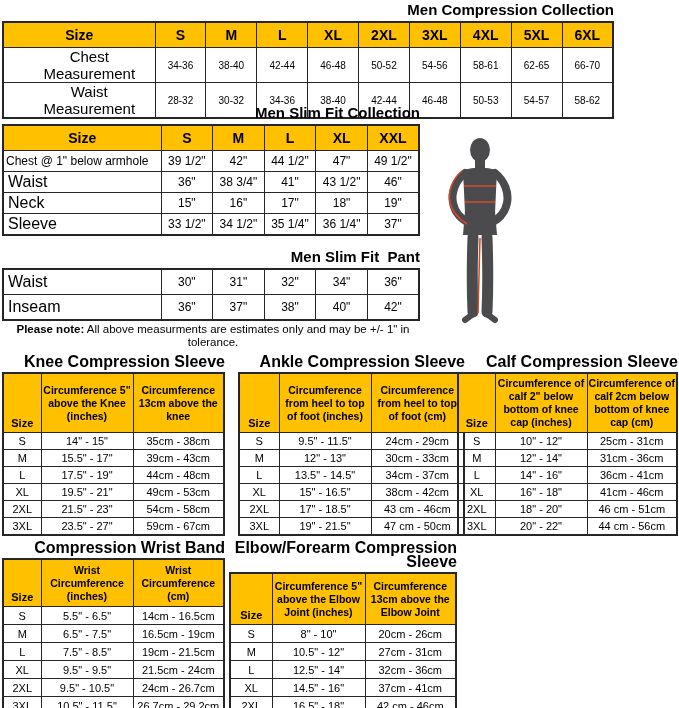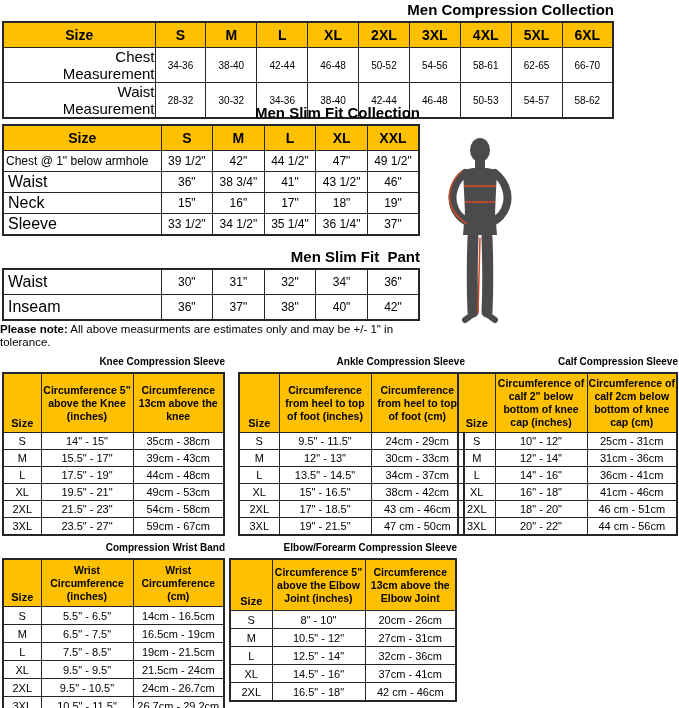--- a/index.html
+++ b/index.html
@@ -2,43 +2,43 @@
 <html style="--accent: #FFC000; --bc: #262626; --fig-body: #4b4b4e; --fig-line: #cf4a28;"><head>
 <meta charset="utf-8">
 <style>
   :root{ --accent:#FFC000; --bc:#262626; --fig-body:#4b4b4e; --fig-line:#cf4a28; }
   html,body{margin:0;padding:0}
   body{font-family:"Liberation Sans",sans-serif;color:#0d0d0d;background:#fff}
   #canvas{position:relative;width:679px;height:708px;background:#fff;overflow:hidden}
   .abs{position:absolute}
   .title{font-weight:bold;text-align:right;white-space:pre-wrap;color:#000}
   .t-lg{font-size:15px;line-height:17px;margin-bottom:3px}
-  .t-sm{font-size:10px;line-height:14px;margin-bottom:3px}
+  .t-sm{font-size:16px;line-height:14px;margin-bottom:3px}
   table{border-collapse:collapse;width:100%;table-layout:fixed;border:2px solid var(--bc)}
   td,th{border:1px solid var(--bc);text-align:center;padding:0;overflow:hidden;color:#000}
   .hdr th{background:var(--accent);font-weight:bold}
   
   .t1 th{height:24px;font-size:14px}
   .t1 td{height:22px;font-size:10px}
-  .t1 td.lbl{font-size:15px;text-align:right;padding-left:20px}
+  .t1 td.lbl{font-size:15px;text-align:center;padding-left:20px}
   .t2 th{height:24px;font-size:14px}
   .t2 td{height:20px;font-size:12px}
   .t2 td.lbl{font-size:16px;text-align:left;padding-left:4px}
   .t2 td.lblsm{font-size:12px;text-align:left;padding-left:2px}
   .t3 td{height:24px;font-size:12px}
   .t3 td.lbl{font-size:16px;text-align:left;padding-left:4px}
   
   .st th{font-size:10.5px;line-height:13px;padding:2px 1px;background:var(--accent);vertical-align:middle}
   .st th.sz{vertical-align:bottom;font-size:11px;padding-bottom:2px}
   .st td{font-size:11px;height:16px}
   .st.r2 td{height:17px}
   .st.knee th{height:54px}
   .st.wrist th{height:42px}
   .st.elbow th{height:46px}
-  .note{font-size:11.5px;line-height:13px;color:#000}
+  .note{font-size:11.5px;line-height:13px;text-align:center;color:#000}
   .note b{font-weight:bold}
   svg{display:block}
 </style>
 </head>
 <body style="background: rgb(255, 255, 255);">
 
 <div id="canvas">
 
   <div class="abs" style="left:2px;top:1px;width:612px">
     <div class="title t-lg">Men Compression Collection</div>

